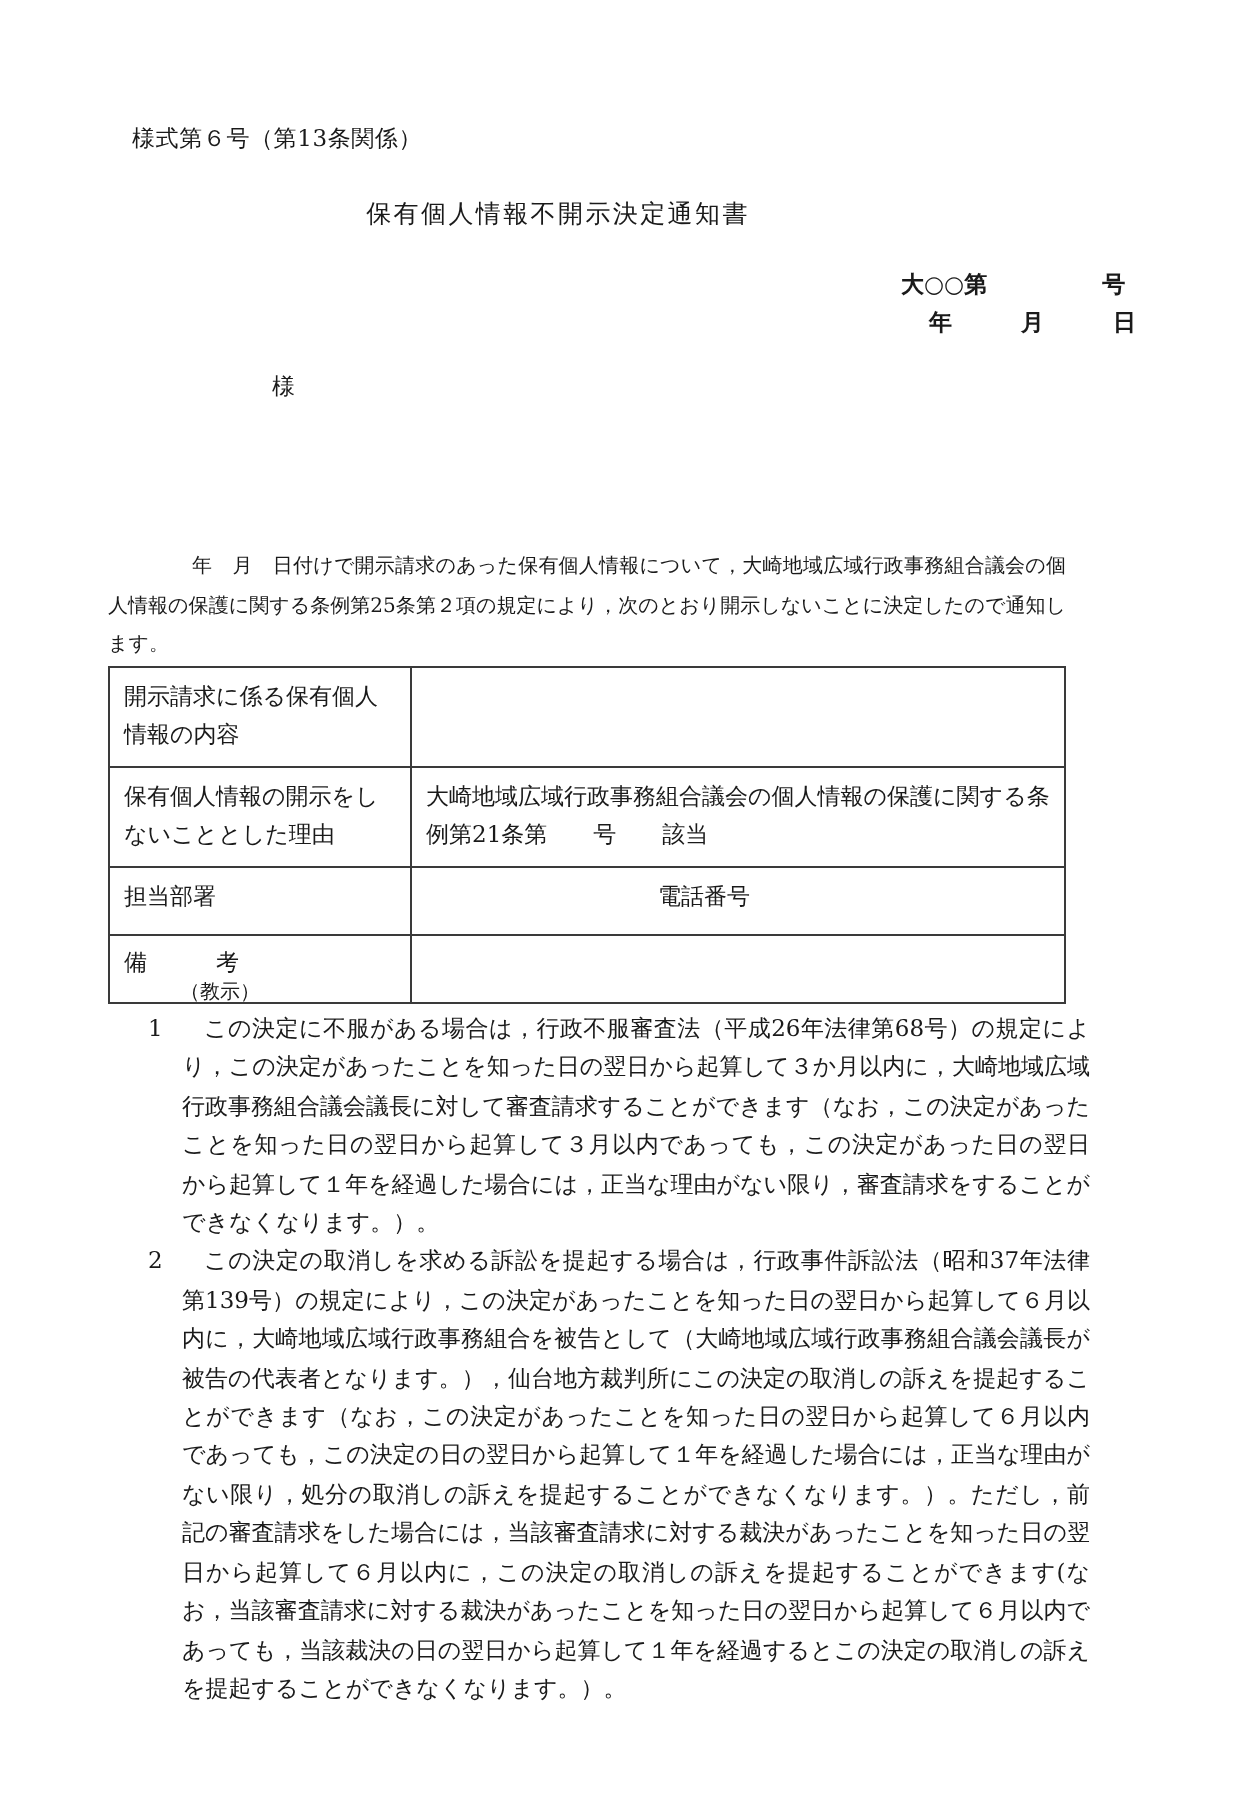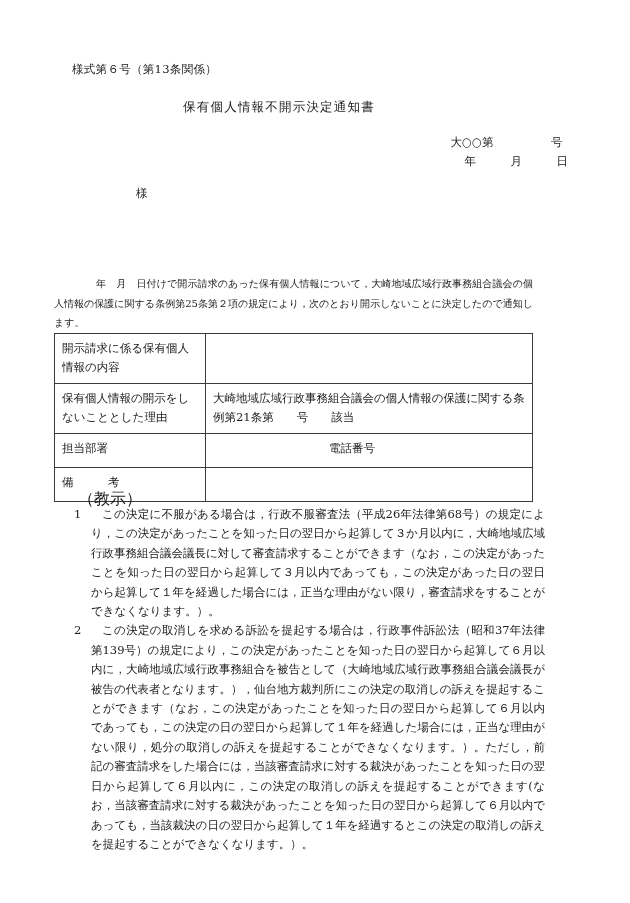--- a/index.html
+++ b/index.html
@@ -23,21 +23,20 @@
   }
 
   
   .form-no {
     position: absolute;
     left: 66px;
     top: 62px;
     font-size: 11.5px;
     letter-spacing: 0.3px;
     white-space: nowrap;
-    margin-left: 6px;
   }
 
   
   .doc-title {
     position: absolute;
     left: 0;
     top: 99px;
     width: 558px;
     text-align: center;
     font-size: 12.5px;
@@ -49,20 +48,21 @@
     position: absolute;
     right: 62px;
     top: 133px;
     font-size: 11.5px;
     line-height: 19px;
     text-align: left;
   }
   .meta-row {
     display: block;
     white-space: pre;
+    font-weight: bold;
   }
   .meta-row.date {
     padding-left: 14px;
   }
 
   
   .addressee {
     position: absolute;
     left: 136px;
     top: 186px;
@@ -135,23 +135,23 @@
   .tel {
     display: block;
     text-align: center;
     padding-right: 34px;
   }
   .cell-ml { white-space: pre-line; }
 
   
   .kyoji-head {
     position: absolute;
-    left: 78px;
+    left: 90px;
     top: 489px;
-    font-size: 16px;
+    font-size: 10px;
   }
   .kyoji-list {
     position: absolute;
     left: 66px;
     top: 505px;
     width: 479px;
     font-size: 11.5px;
   }
   .kyoji-item {
     display: flex;

